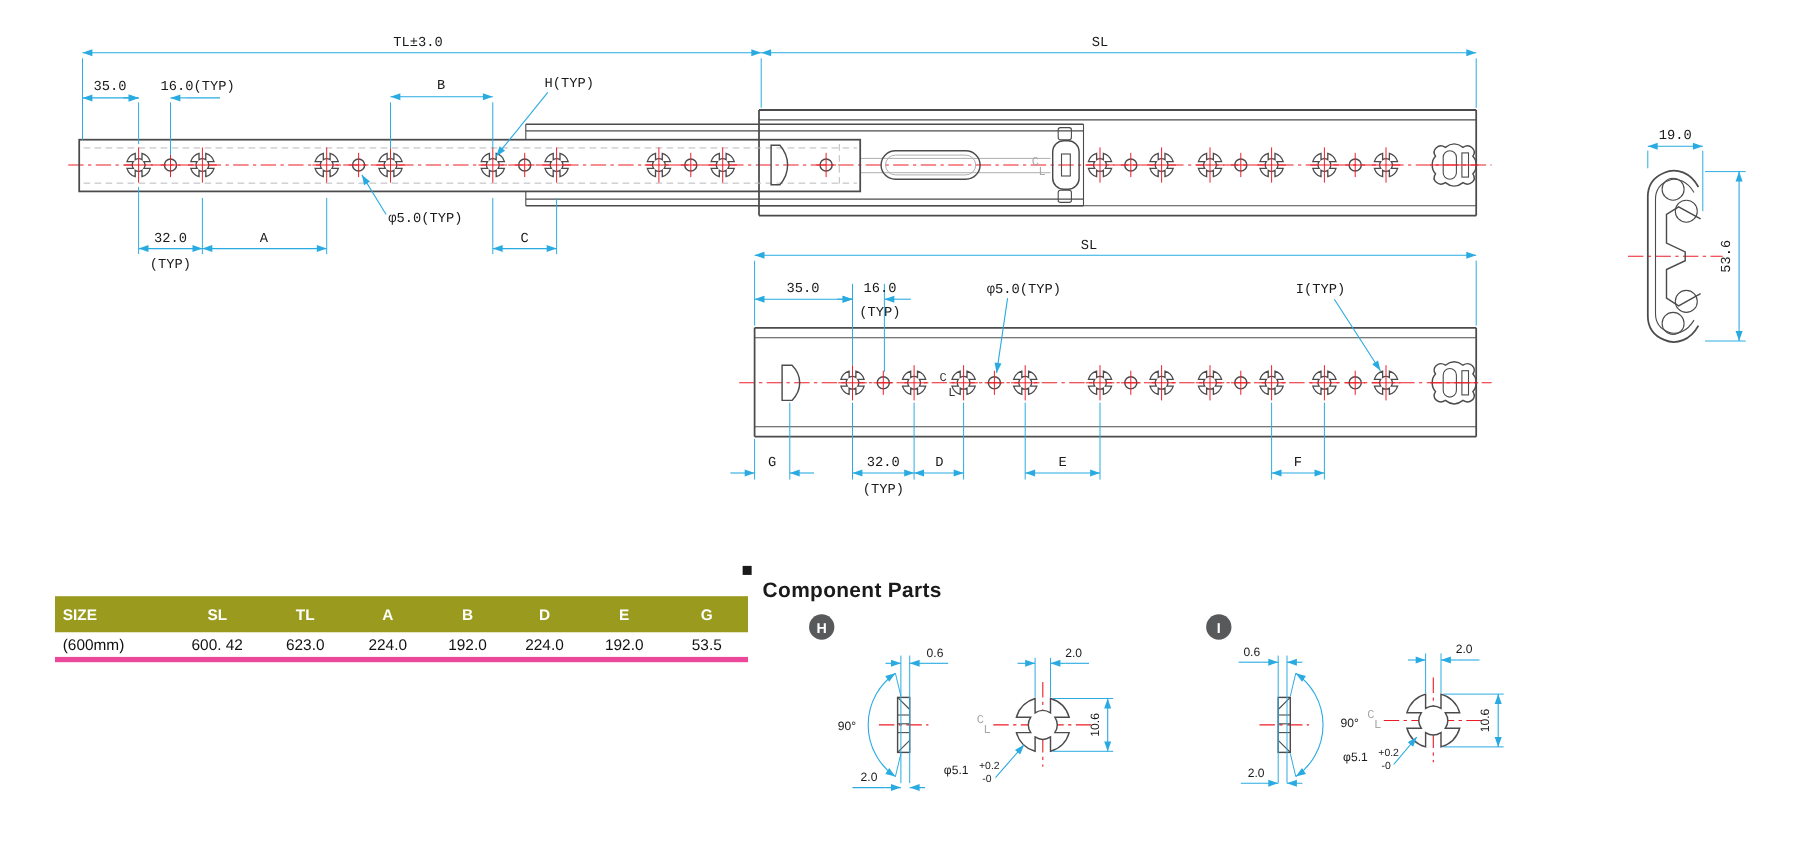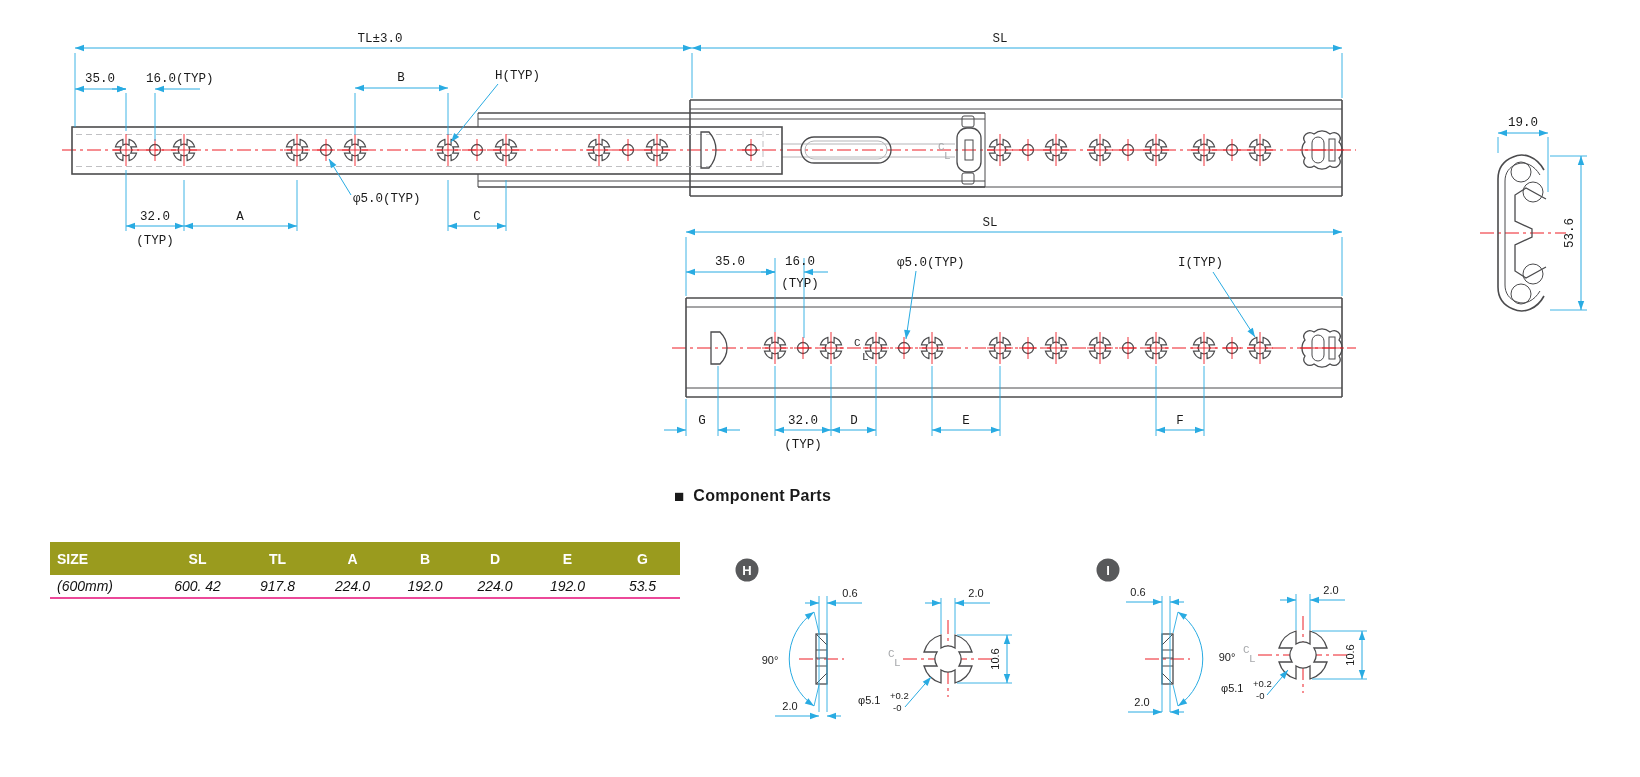--- a/index.html
+++ b/index.html
@@ -22,28 +22,28 @@
   .dt {font-family:"Liberation Mono","DejaVu Sans Mono",monospace;font-size:12.5px;fill:#1a1a1a;}
   .st {font-family:"Liberation Sans",sans-serif;font-size:11px;fill:#1a1a1a;}
   .tol{font-family:"Liberation Sans",sans-serif;font-size:9.5px;fill:#1a1a1a;}
   .gt {font-family:"Liberation Mono","DejaVu Sans Mono",monospace;font-size:11px;fill:#A6A8AB;}
   .kt {font-family:"Liberation Mono","DejaVu Sans Mono",monospace;font-size:11px;fill:#333;}
   .mid{text-anchor:middle;}
   .badge-txt{font-family:"Liberation Sans",sans-serif;font-size:13px;font-weight:bold;fill:#fff;text-anchor:middle;}
   
   #comp-heading{position:absolute;left:674px;top:487px;display:flex;align-items:center;gap:9px;}
   #comp-heading .sq{font-size:17px;line-height:17px;color:#1a1a1a;}
-  #comp-heading .tx{font-size:16px;font-weight:bold;color:#1a1a1a;letter-spacing:.3px;}
+  #comp-heading .tx{font-size:19px;font-weight:bold;color:#1a1a1a;letter-spacing:.3px;margin-top:40px;}
   
-  #size-table{position:absolute;left:50px;top:542px;width:630px;border-bottom:2px solid #ec4899;}
+  #size-table{position:absolute;left:50px;top:542px;width:630px;border-bottom:5px solid #ec4899;}
   #size-table .hd{display:flex;background:#9A9B1E;height:33px;align-items:center;}
   #size-table .rw{display:flex;background:#fff;height:22px;align-items:center;}
   #size-table .c {text-align:center;}
   #size-table .hd .c{color:#fff;font-weight:bold;font-size:14px;}
-  #size-table .rw .c{color:#111;font-size:14px;font-style:italic;}
+  #size-table .rw .c{color:#111;font-size:14px;}
   #size-table .c0{width:105px;text-align:left;padding-left:7px;box-sizing:border-box;}
   #size-table .c1{width:85px;} #size-table .c2{width:75px;} #size-table .c3{width:75px;}
   #size-table .c4{width:70px;} #size-table .c5{width:70px;} #size-table .c6{width:75px;}
   #size-table .c7{width:75px;}
 </style>
 </head>
 <body>
 
 <div id="stage">
 
@@ -405,21 +405,21 @@
     <div class="c c2">TL</div>
     <div class="c c3">A</div>
     <div class="c c4">B</div>
     <div class="c c5">D</div>
     <div class="c c6">E</div>
     <div class="c c7">G</div>
   </div>
   <div class="rw">
     <div class="c c0">(600mm)</div>
     <div class="c c1">600. 42</div>
-    <div class="c c2">917.8</div>
+    <div class="c c2">623.0</div>
     <div class="c c3">224.0</div>
     <div class="c c4">192.0</div>
     <div class="c c5">224.0</div>
     <div class="c c6">192.0</div>
     <div class="c c7">53.5</div>
   </div>
 </div>
 
 </div>
 

